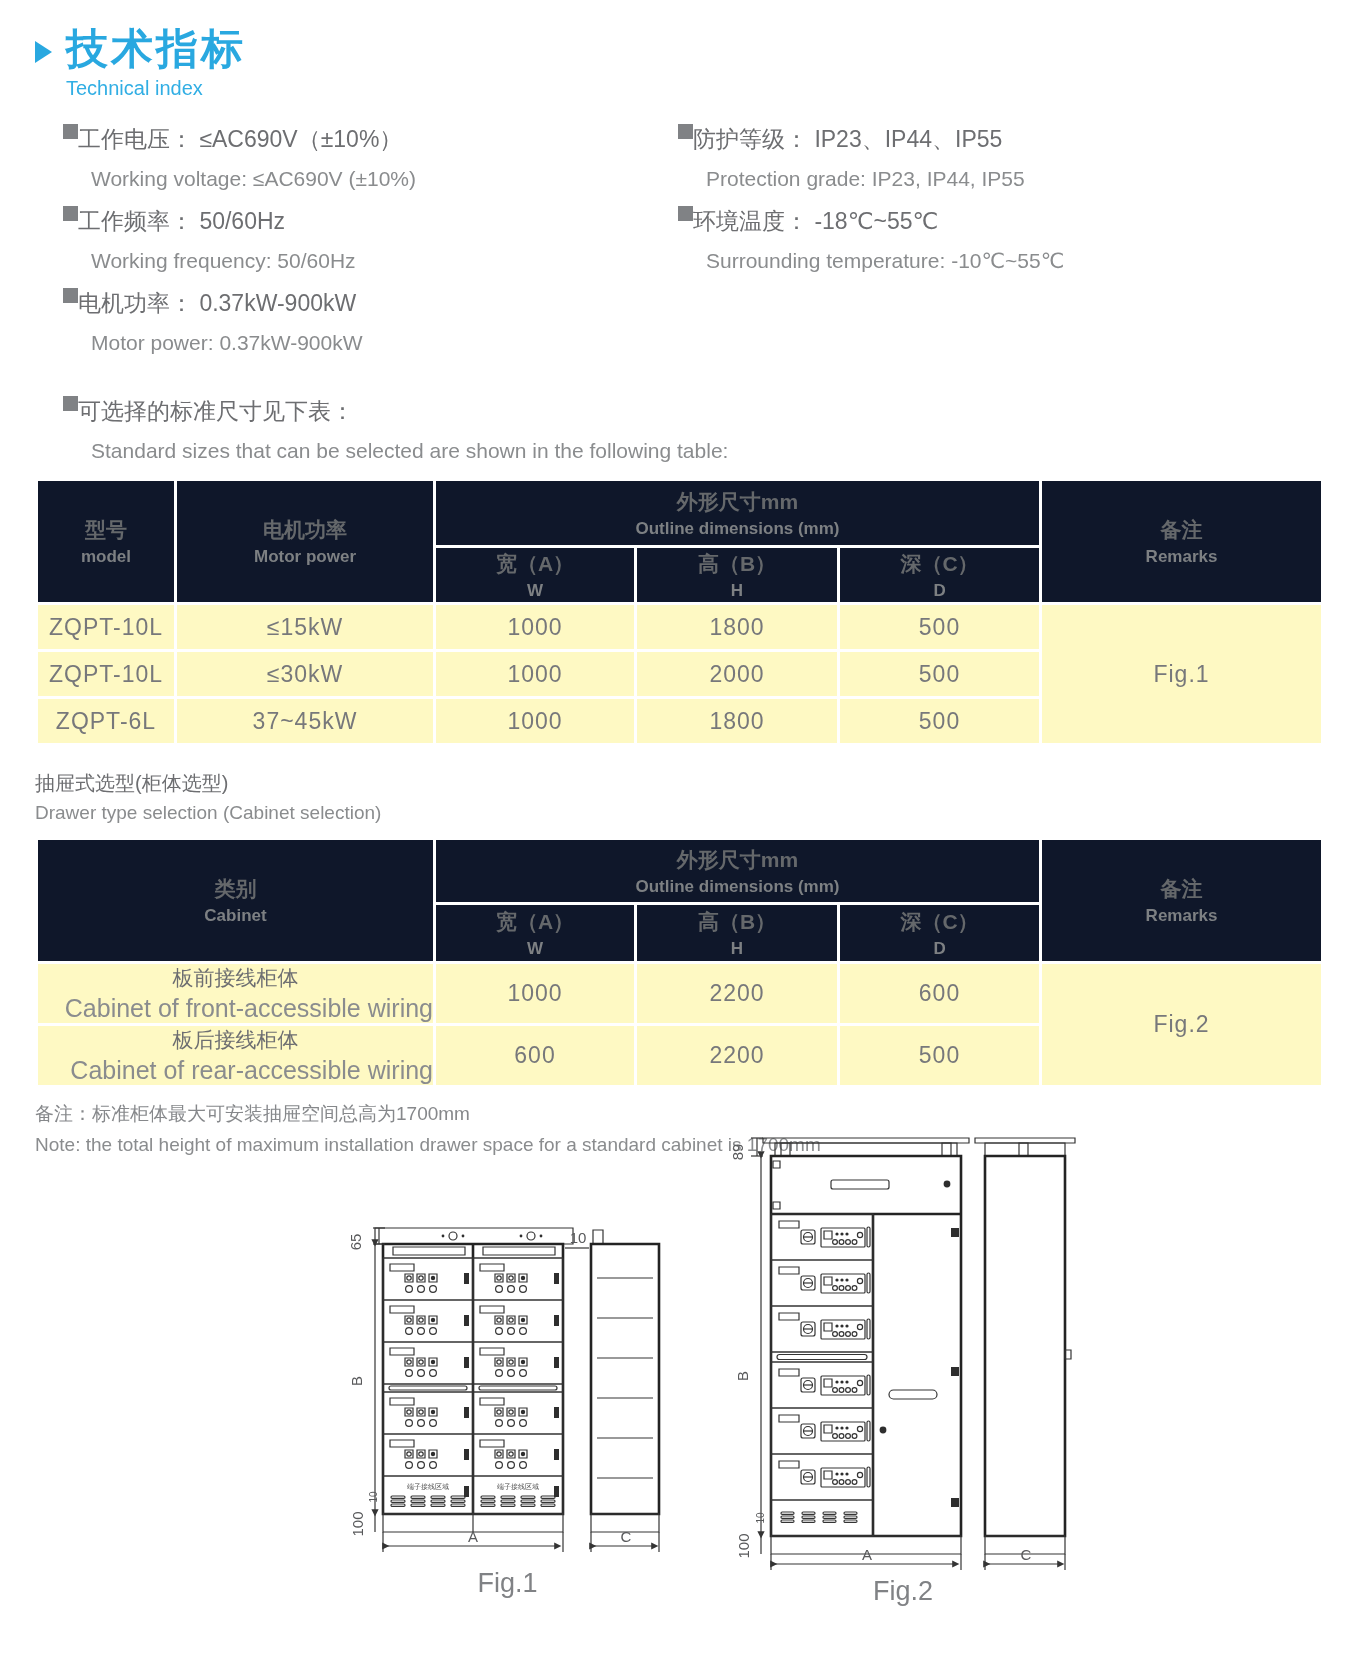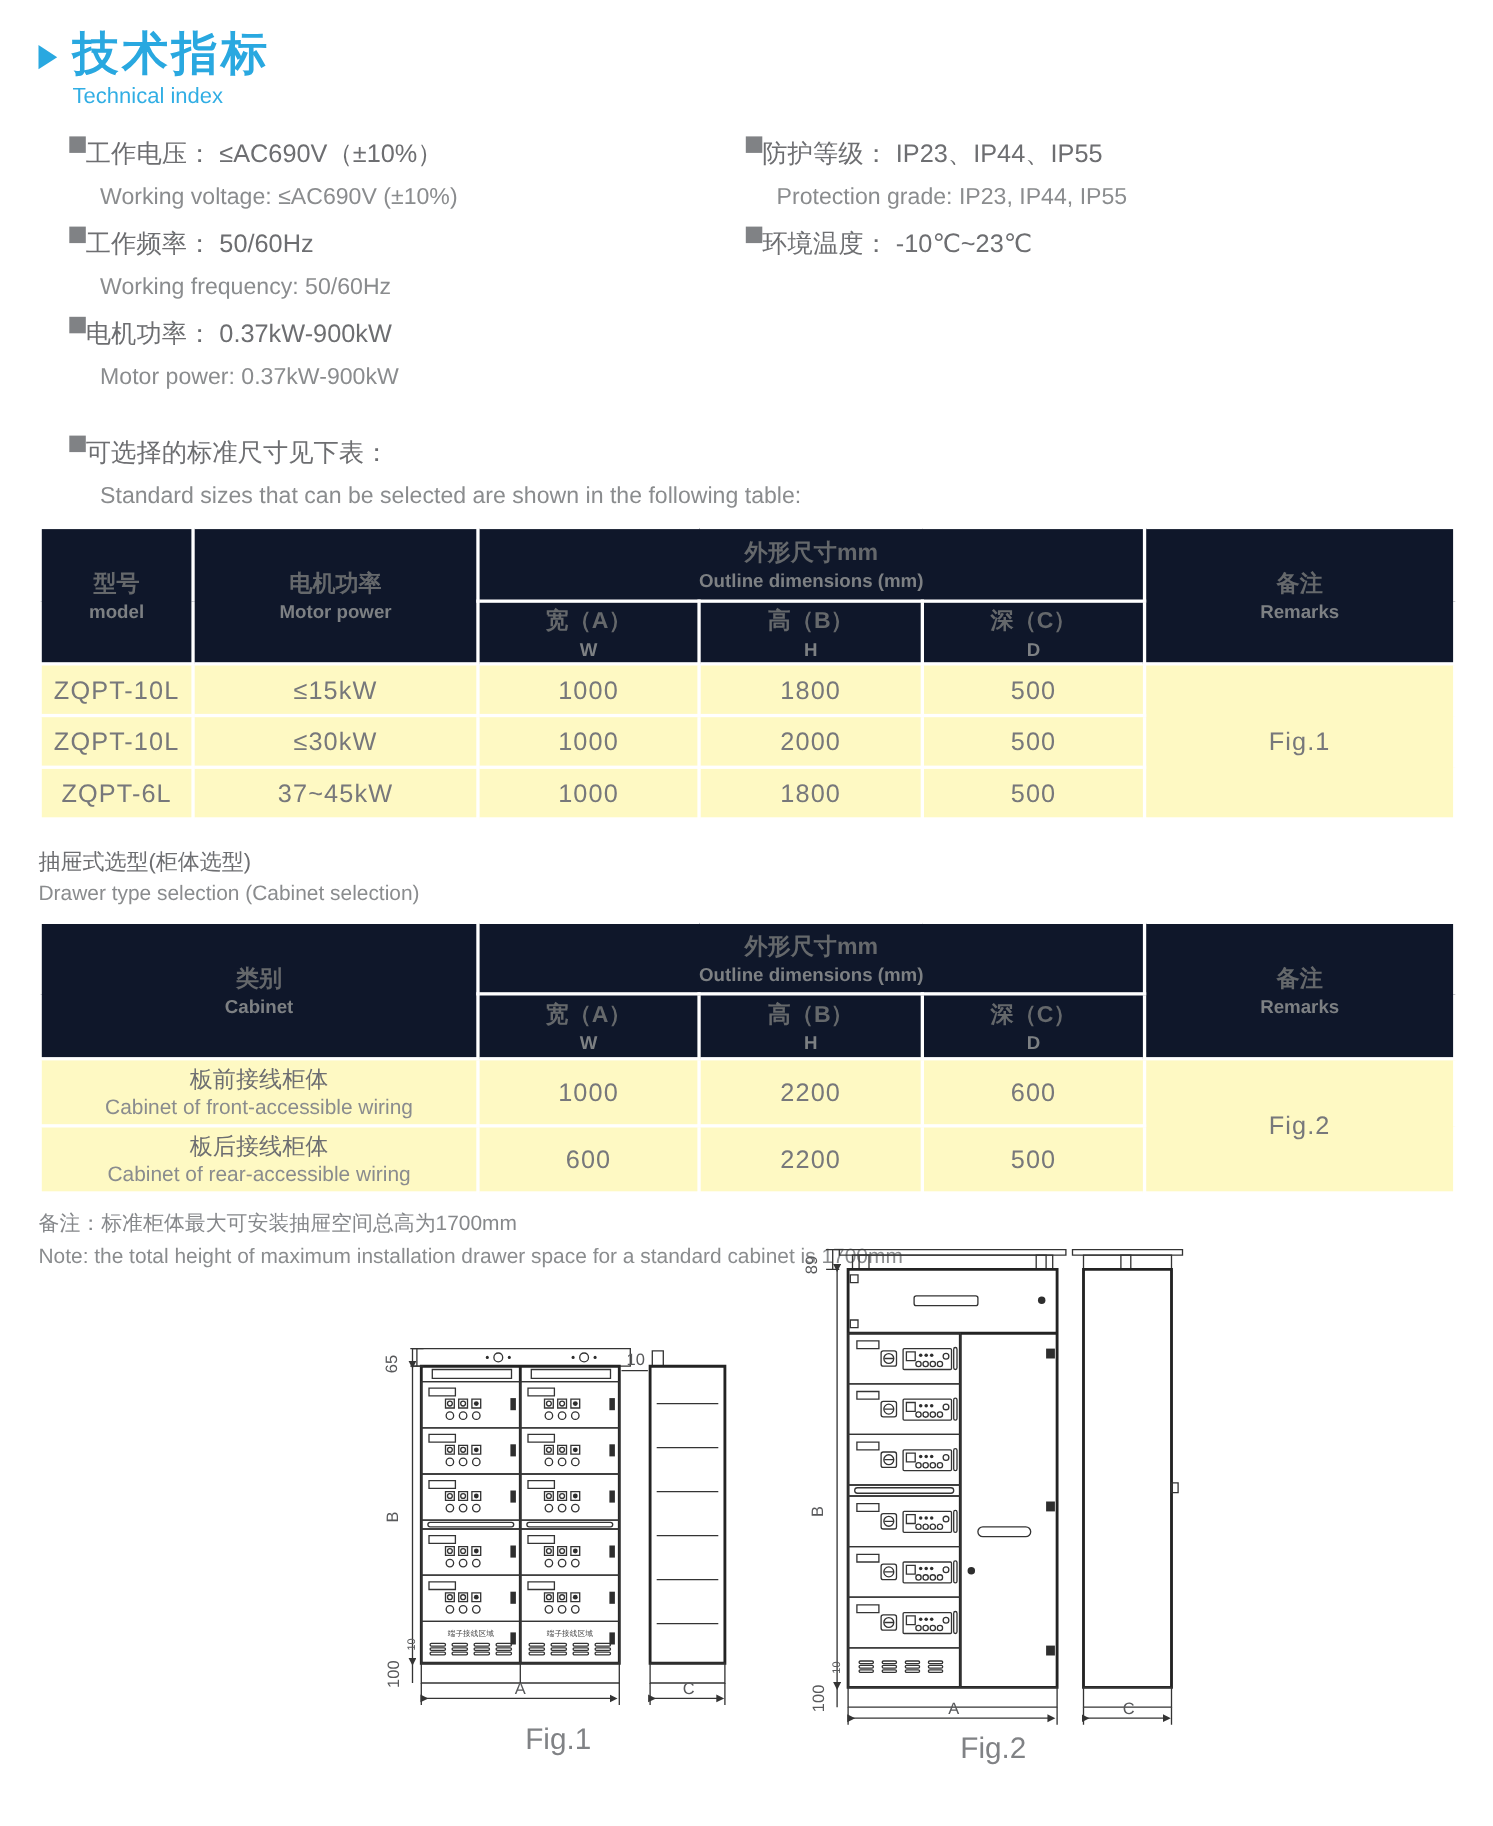--- a/index.html
+++ b/index.html
@@ -35,21 +35,21 @@
   .hz{font-size:21px;color:#65686b;}
   .he{font-size:17px;color:#7d8083;margin-top:3px;}
   .cell-main{font-size:23px;color:#77787b;letter-spacing:1px;}
   tr.h1a th{height:64px;}
   tr.h2a th{height:54px;}
   tr.d1 td{height:44px;}
   tr.h1b th{height:62px;}
   tr.h2b th{height:56px;}
   tr.d2 td{height:58px;}
   .cat-zh{font-size:21px;color:#6d6e71;}
-  .cat-en{font-size:19px;color:#8a8c8e;margin-top:2px;}
+  .cat-en{font-size:25px;color:#8a8c8e;margin-top:2px;text-align:right;}
 
   
   .notes{margin-top:13px;}
   .note-zh{font-size:19px;color:#86888b;}
   .note-en{font-size:19px;color:#8a8c8e;margin-top:7px;}
 
   
   .figures{position:relative;height:560px;}
   .figwrap1{position:absolute;left:300px;top:10px;}
   .figwrap2{position:absolute;left:688px;top:-42px;}
@@ -104,22 +104,23 @@
       <div class="spec">
         <div class="spec-zh">
             <span class="sq"></span>
             <span>防护等级： IP23、IP44、IP55</span>
           </div>
         <div class="spec-en">Protection grade: IP23, IP44, IP55</div>
       </div>
       <div class="spec">
         <div class="spec-zh">
             <span class="sq"></span>
-            <span>环境温度： -10℃~23℃</span>
+            <span>环境温度： -18℃~55℃</span>
           </div>
+        <div class="spec-en">Surrounding temperature: -10℃~55℃</div>
       </div>
     </div>
   </div>
 
   <div class="spec sizes-note">
     <div class="spec-zh">
         <span class="sq"></span>
         <span>可选择的标准尺寸见下表：</span>
       </div>
     <div class="spec-en">Standard sizes that can be selected are shown in the following table:</div>

